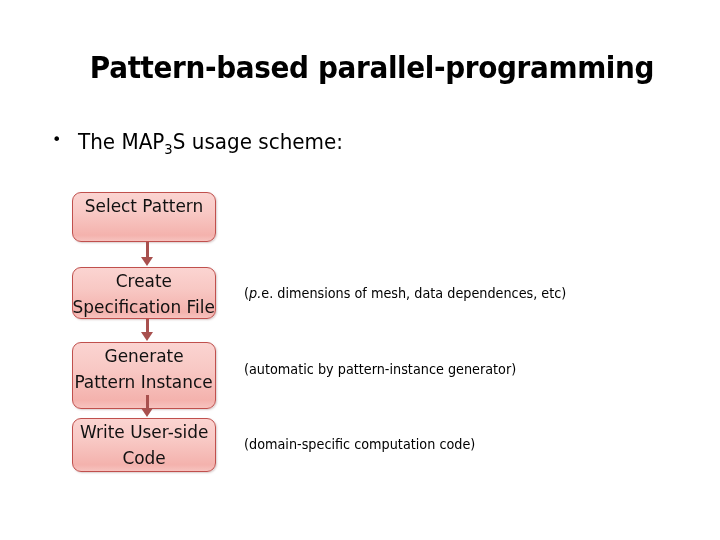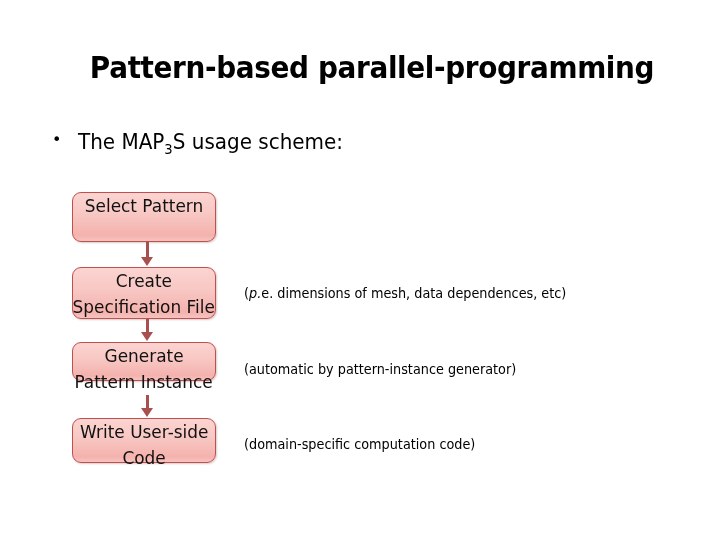--- a/index.html
+++ b/index.html
@@ -102,22 +102,22 @@
   }
   .flow-box .line {
     display: block;
     transform: scaleX(0.94);
     transform-origin: center center;
     white-space: nowrap;
   }
 
   #box-select-pattern      { top: 192px; height: 50px; }
   #box-create-spec         { top: 267px; height: 52px; }
-  #box-generate-instance   { top: 342px; height: 39px; }
-  #box-write-code          { top: 418px; height: 45px; }
+  #box-generate-instance   { top: 342px; height: 67px; }
+  #box-write-code          { top: 418px; height: 54px; }
 
   
   .flow-arrow {
     position: absolute;
     left: 128px;
     width: 16px;
   }
   .flow-arrow .shaft {
     position: absolute;
     left: 6px;

